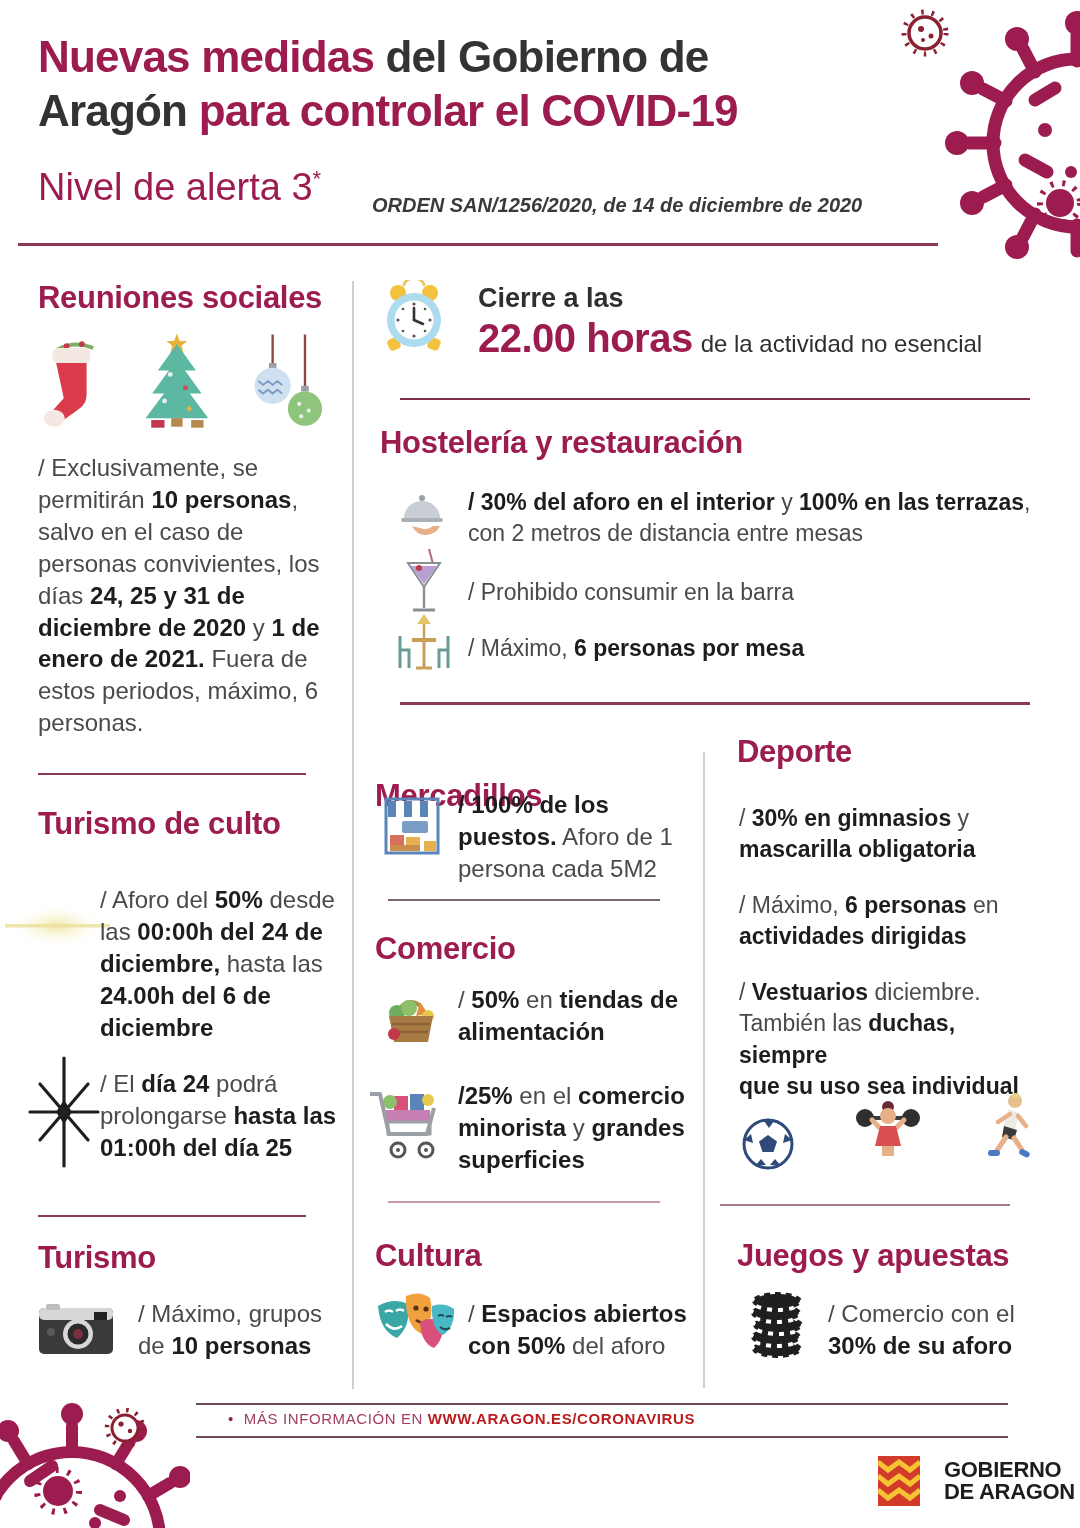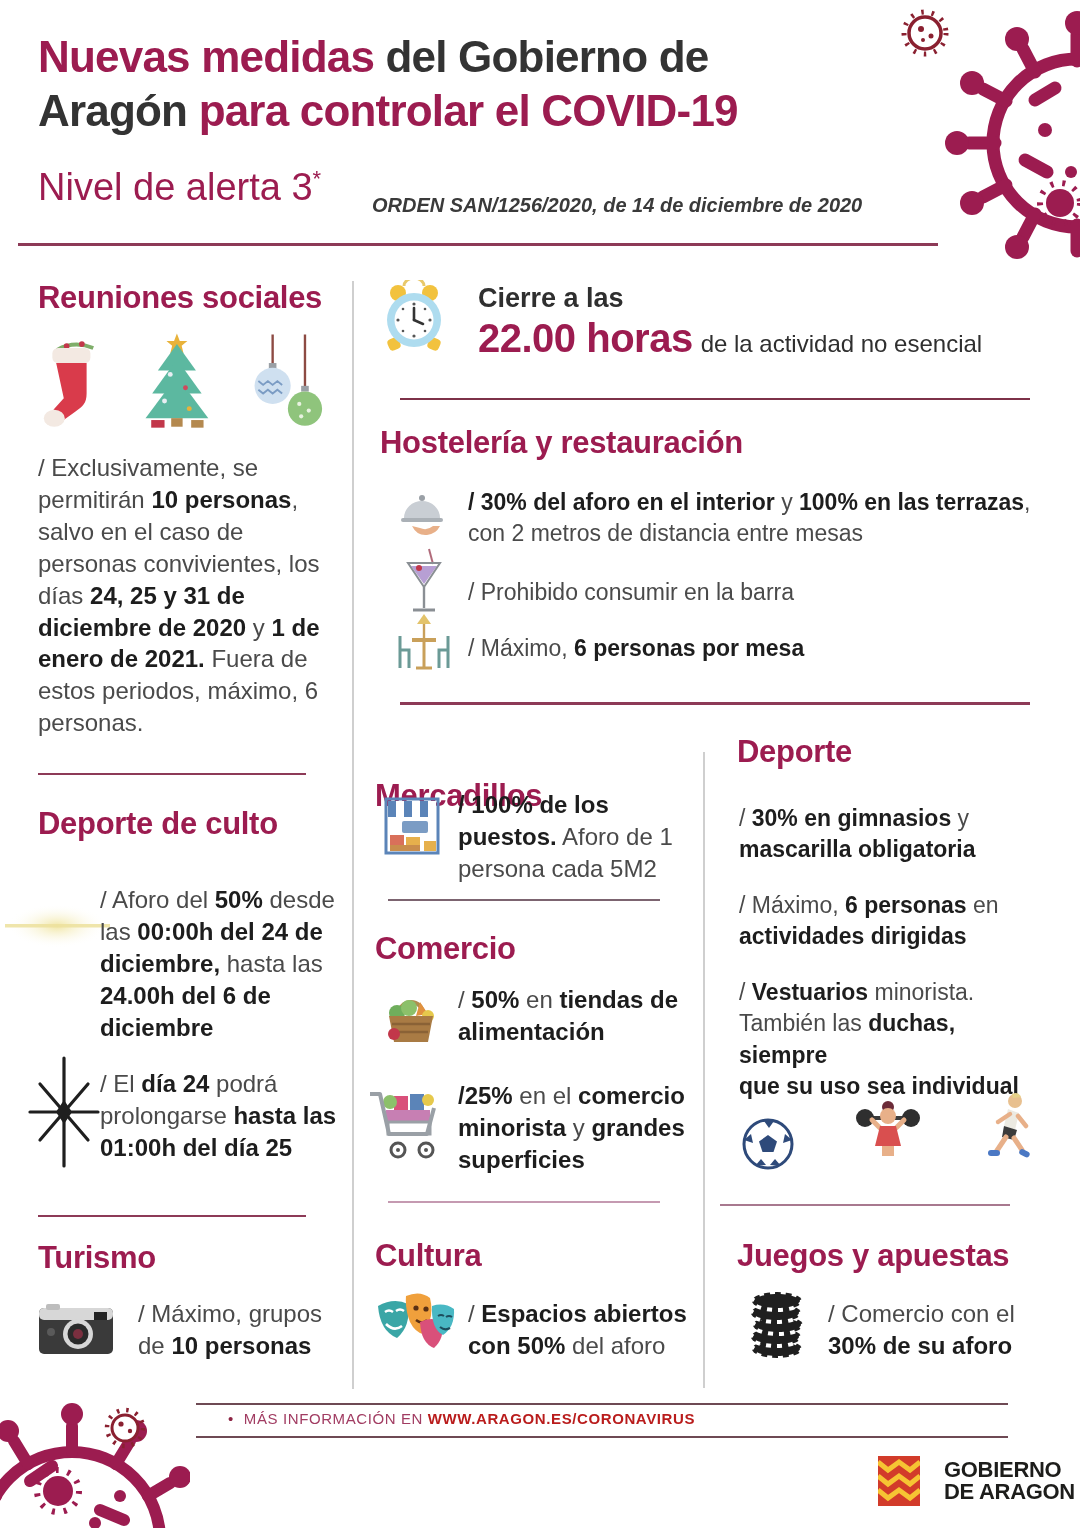--- a/index.html
+++ b/index.html
@@ -129,21 +129,21 @@
           <circle cx="66" cy="80" r="2.2" fill="#e8f2e0"></circle>
           <circle cx="58" cy="86" r="2.2" fill="#e8f2e0"></circle>
       </svg>
     </div>
   </div>
 
   <div class="abs body" style="left:38px;top:452px;width:312px;"><span>/ Exclusivamente, se</span><br><span>permitirán </span><b>10 personas</b><span>,</span><br><span>salvo en el caso de</span><br><span>personas convivientes, los</span><br><span>días </span><b>24, 25 y 31 de</b><br><b>diciembre de 2020</b><span> y </span><b>1 de</b><br><b>enero de 2021.</b><span> Fuera de</span><br><span>estos periodos, máximo, 6</span><br><span>personas.</span></div>
 
   <div class="abs rule" style="left:38px;top:773px;width:268px;height:2px;"></div>
 
-  <div class="abs h" style="left:38px;top:806px;">Deporte de culto</div>
+  <div class="abs h" style="left:38px;top:806px;">Turismo de culto</div>
 
   <div class="abs" style="left:5px;top:890px;width:105px;height:72px;">
     <svg viewBox="0 0 105 72">
       <defs>
         <radialGradient id="glow" cx="0.5" cy="0.5" r="0.5">
           <stop offset="0" stop-color="#f0e5a0" stop-opacity="0.95"></stop>
           <stop offset="1" stop-color="#ffffff" stop-opacity="0"></stop>
         </radialGradient>
       </defs>
       <ellipse cx="52" cy="36" rx="50" ry="22" fill="url(#glow)"></ellipse>
@@ -324,21 +324,21 @@
       <path d="M56 14 q12 -4 22 3 q1 18 -11 26 q-12 -6 -11 -29 z" fill="#49b8c4"></path>
       <path d="M62 24 q3 -2 6 0 M70 25 q3 -2 6 0" stroke="#1d4e5e" stroke-width="2" fill="none"></path>
       <path d="M64 35 q5 4 10 1" stroke="#1d4e5e" stroke-width="2.2" fill="none"></path>
     </svg>
   </div>
   <div class="abs body" style="left:468px;top:1298px;width:245px;"><span>/ </span><b>Espacios abiertos</b><br><b>con 50%</b><span> del aforo</span></div>
 
   <div class="abs h" style="left:737px;top:734px;">Deporte</div>
   <div class="abs body-sm" style="left:739px;top:803px;width:308px;"><span>/ </span><b>30% en gimnasios</b><span> y</span><br><b>mascarilla obligatoria</b></div>
   <div class="abs body-sm" style="left:739px;top:890px;width:308px;"><span>/ Máximo, </span><b>6 personas</b><span> en</span><br><b>actividades dirigidas</b></div>
-  <div class="abs body-sm" style="left:739px;top:977px;width:310px;"><span>/ </span><b>Vestuarios</b><span> minorista.</span><br><span>También las </span><b>duchas, siempre</b><br><b>que su uso sea individual</b></div>
+  <div class="abs body-sm" style="left:739px;top:977px;width:310px;"><span>/ </span><b>Vestuarios</b><span> diciembre.</span><br><span>También las </span><b>duchas, siempre</b><br><b>que su uso sea individual</b></div>
 
   <div class="abs" style="left:742px;top:1092px;width:292px;height:78px;display:flex;justify-content:space-between;align-items:flex-end;">
     <div style="width:52px;height:52px;">
       <svg viewBox="0 0 52 52">
         <circle cx="26" cy="26" r="24" fill="#ffffff" stroke="#2e4a7a" stroke-width="3"></circle>
         <polygon points="26,17 35,23.5 31.5,34 20.5,34 17,23.5" fill="#2e4a7a"></polygon>
         <polygon points="22,3 32,3 27,10" fill="#2e4a7a"></polygon>
         <polygon points="2,22 9,16 11,25" fill="#2e4a7a"></polygon>
         <polygon points="50,22 43,16 41,25" fill="#2e4a7a"></polygon>
         <polygon points="13,48 19,41 24,47" fill="#2e4a7a"></polygon>

